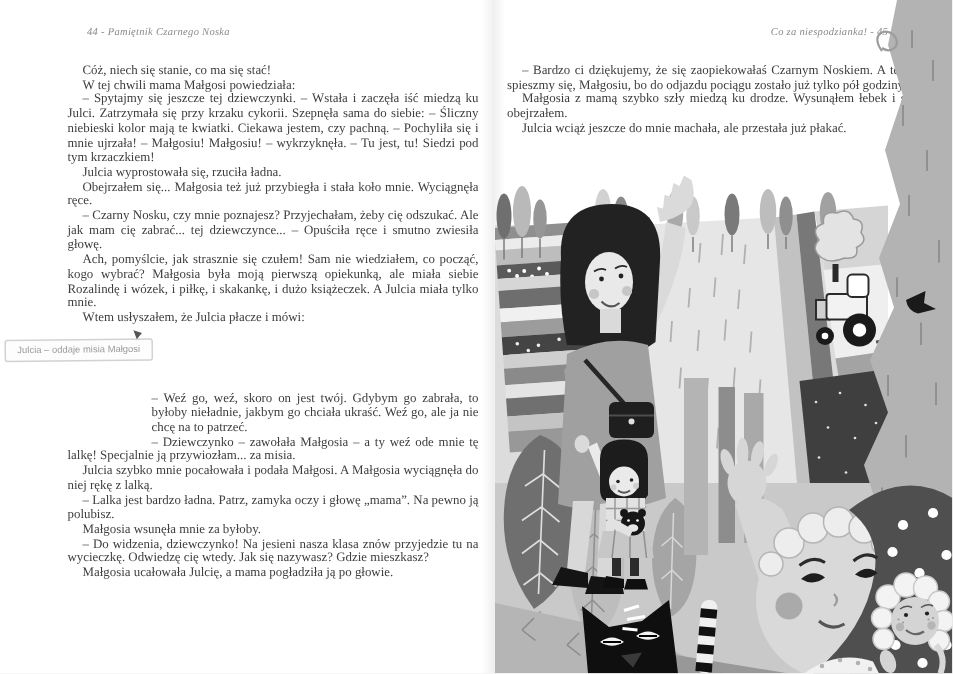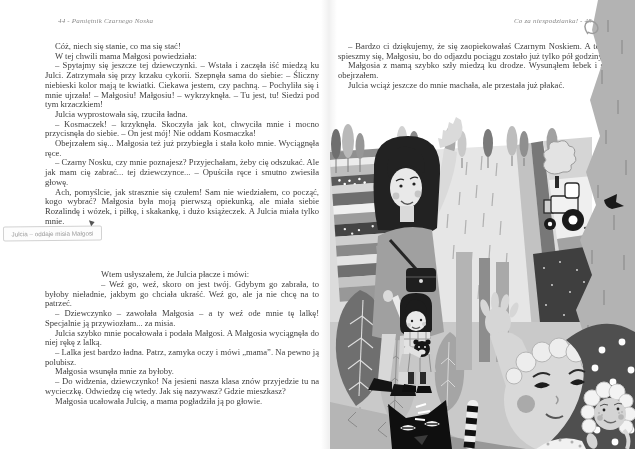--- a/index.html
+++ b/index.html
@@ -53,29 +53,28 @@
 
   <div class="running-head left">44 - Pamiętnik Czarnego Noska</div>
 
   <div class="running-head right">Co za niespodzianka! - 45</div>
 
   <div class="col left">
       <p>Cóż, niech się stanie, co ma się stać!</p>
       <p>W tej chwili mama Małgosi powiedziała:</p>
       <p>– Spytajmy się jeszcze tej dziewczynki. – Wstała i zaczęła iść miedzą ku Julci. Zatrzymała się przy krzaku cykorii. Szepnęła sama do siebie: – Śliczny niebieski kolor mają te kwiatki. Ciekawa jestem, czy pachną. – Pochyliła się i mnie ujrzała! – Małgosiu! Małgosiu! – wykrzyknęła. – Tu jest, tu! Siedzi pod tym krzaczkiem!</p>
       <p>Julcia wyprostowała się, rzuciła ładna.</p>
-      <p>– Kosmaczek! – krzyknęła. Skoczyła jak kot, chwyciła mnie i mocno przycisnęła do siebie. – On jest mój! Nie oddam Kosmaczka!</p>
       <p>Obejrzałem się... Małgosia też już przybiegła i stała koło mnie. Wyciągnęła ręce.</p>
       <p>– Czarny Nosku, czy mnie poznajesz? Przyjechałam, żeby cię odszukać. Ale jak mam cię zabrać... tej dziewczynce... – Opuściła ręce i smutno zwiesiła głowę.</p>
       <p>Ach, pomyślcie, jak strasznie się czułem! Sam nie wiedziałem, co począć, kogo wybrać? Małgosia była moją pierwszą opiekunką, ale miała siebie Rozalindę i wózek, i piłkę, i skakankę, i dużo książeczek. A Julcia miała tylko mnie.</p>
       <p>Wtem usłyszałem, że Julcia płacze i mówi:</p>
       <p>– Weź go, weź, skoro on jest twój. Gdybym go zabrała, to byłoby nieładnie, jakbym go chciała ukraść. Weź go, ale ja nie chcę na to patrzeć.</p>
       <p>– Dziewczynko – zawołała Małgosia – a ty weź ode mnie tę lalkę! Specjalnie ją przywiozłam... za misia.</p>
       <p>Julcia szybko mnie pocałowała i podała Małgosi. A Małgosia wyciągnęła do niej rękę z lalką.</p>
-      <p>– Lalka jest bardzo ładna. Patrz, zamyka oczy i mówi „mama”. Na pewno ją polubisz.</p>
+      <p>– Lalka jest bardzo ładna. Patrz, zamyka oczy i głowę „mama”. Na pewno ją polubisz.</p>
       <p>Małgosia wsunęła mnie za byłoby.</p>
       <p>– Do widzenia, dziewczynko! Na jesieni nasza klasa znów przyjedzie tu na wycieczkę. Odwiedzę cię wtedy. Jak się nazywasz? Gdzie mieszkasz?</p>
       <p>Małgosia ucałowała Julcię, a mama pogładziła ją po głowie.</p>
     </div>
 
   <div class="margin-note">Julcia – oddaje misia Małgosi</div>
   <div class="note-pointer"></div>
 
   <div class="col right">
       <p>– Bardzo ci dziękujemy, że się zaopiekowałaś Czarnym Noskiem. A teraz spieszmy się, Małgosiu, bo do odjazdu pociągu zostało już tylko pół godziny.</p>

